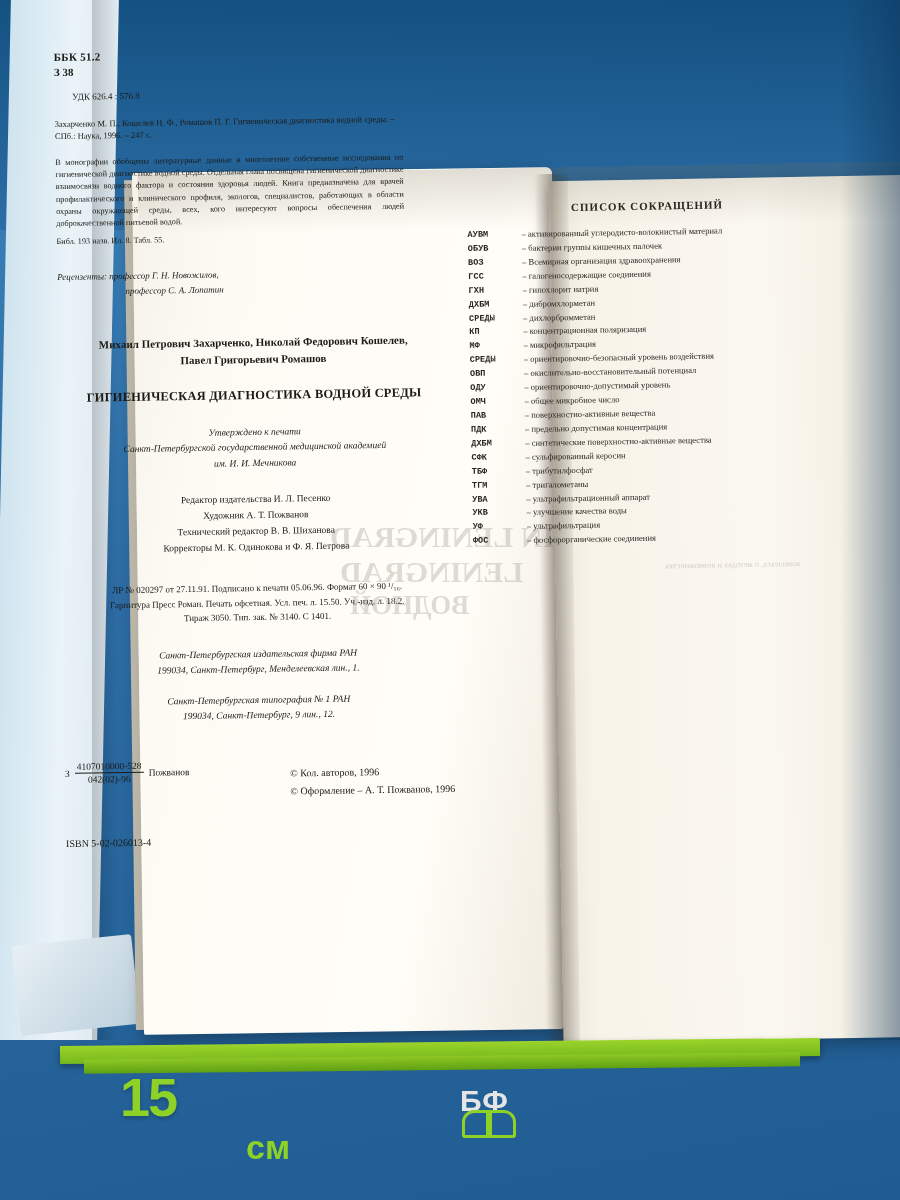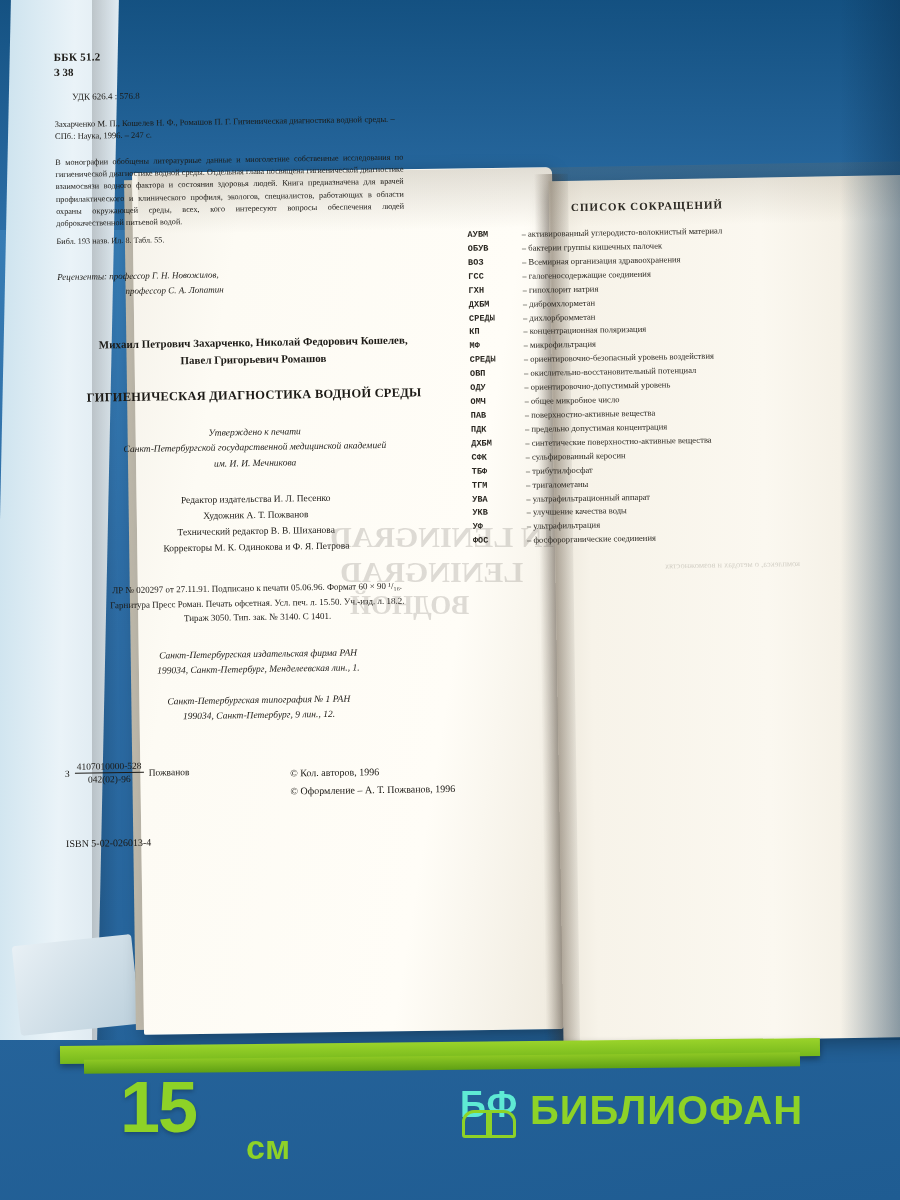--- a/index.html
+++ b/index.html
@@ -153,40 +153,40 @@
     box-shadow:0 3px 6px rgba(0,0,0,.35);
   }
   .ruler-bar2{
     position:absolute;left:84px;top:1056px;width:716px;height:14px;
     background:linear-gradient(180deg,#8ec824,#5fa014);
     transform:rotate(-0.6deg);
   }
   .cm-num{
     position:absolute;left:120px;top:1066px;
     font-family:"Liberation Sans",sans-serif;font-weight:bold;
-    font-size:72px;color:#8ed227;letter-spacing:-2px;
+    font-size:54px;color:#8ed227;letter-spacing:-2px;
     text-shadow:0 2px 4px rgba(0,0,0,.25);
   }
   .cm-unit{
     position:absolute;left:246px;top:1128px;
     font-family:"Liberation Sans",sans-serif;font-weight:bold;
     font-size:34px;color:#8ed227;
   }
   .brand{
     position:absolute;left:460px;top:1084px;
     font-family:"Liberation Sans",sans-serif;font-weight:bold;
     font-size:40px;color:#8ed227;letter-spacing:1px;
     display:flex;align-items:center;gap:12px;
   }
   .brand-mark{
     width:58px;height:52px;position:relative;
   }
   .brand-mark .bf{
     position:absolute;left:0;top:0;
-    font-family:"Liberation Sans",sans-serif;font-weight:bold;font-size:36px;color:#5eead4;
+    font-family:"Liberation Sans",sans-serif;font-weight:bold;font-size:30px;color:#e5e5e5;
   }
   .book-glyph{
     position:absolute;left:2px;top:26px;width:54px;height:24px;
   }
   .book-glyph:before,.book-glyph:after{
     content:"";position:absolute;top:0;width:24px;height:22px;
     border:3px solid #8ed227;border-radius:3px 12px 3px 3px;
   }
   .book-glyph:before{left:0;border-radius:12px 3px 3px 3px;}
   .book-glyph:after{right:0;}
@@ -396,14 +396,13 @@
 <div class="ruler"></div>
 <div class="ruler-bar"></div>
 <div class="ruler-bar2"></div>
 <div class="cm-num">15</div>
 <div class="cm-unit">см</div>
 <div class="brand">
   <span class="brand-mark">
     <span class="bf">БФ</span>
     <span class="book-glyph"></span>
   </span>
-  <span>БИБЛИОФАН</span>
 </div>
 
 </body></html>

